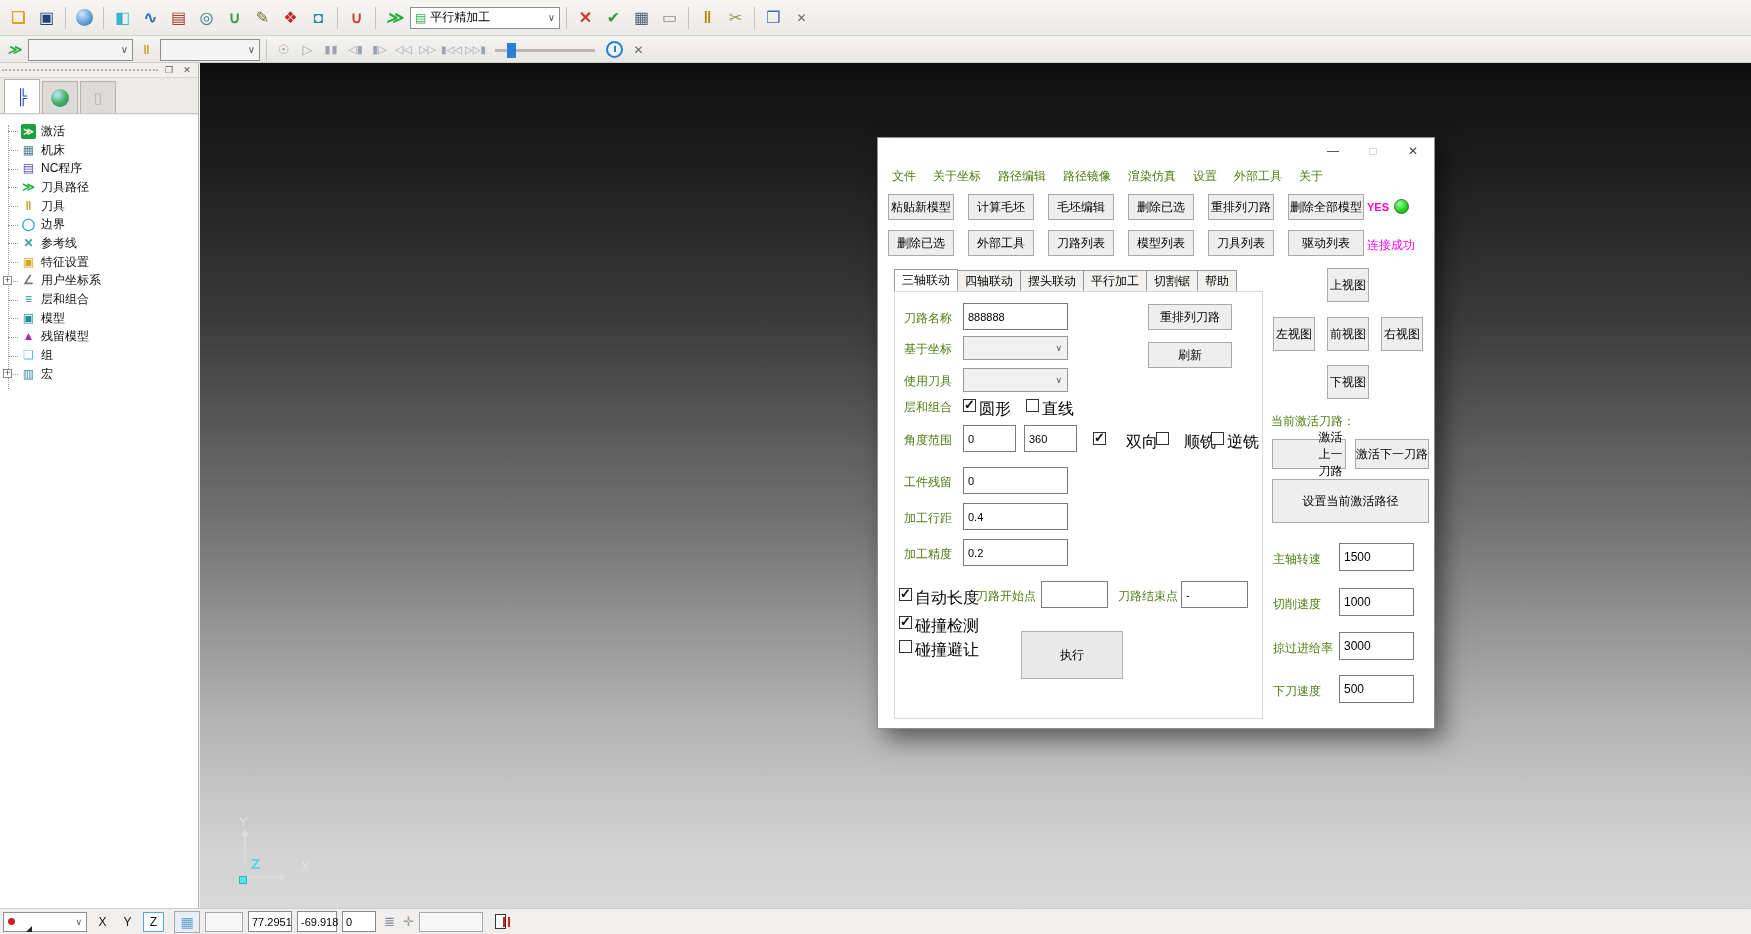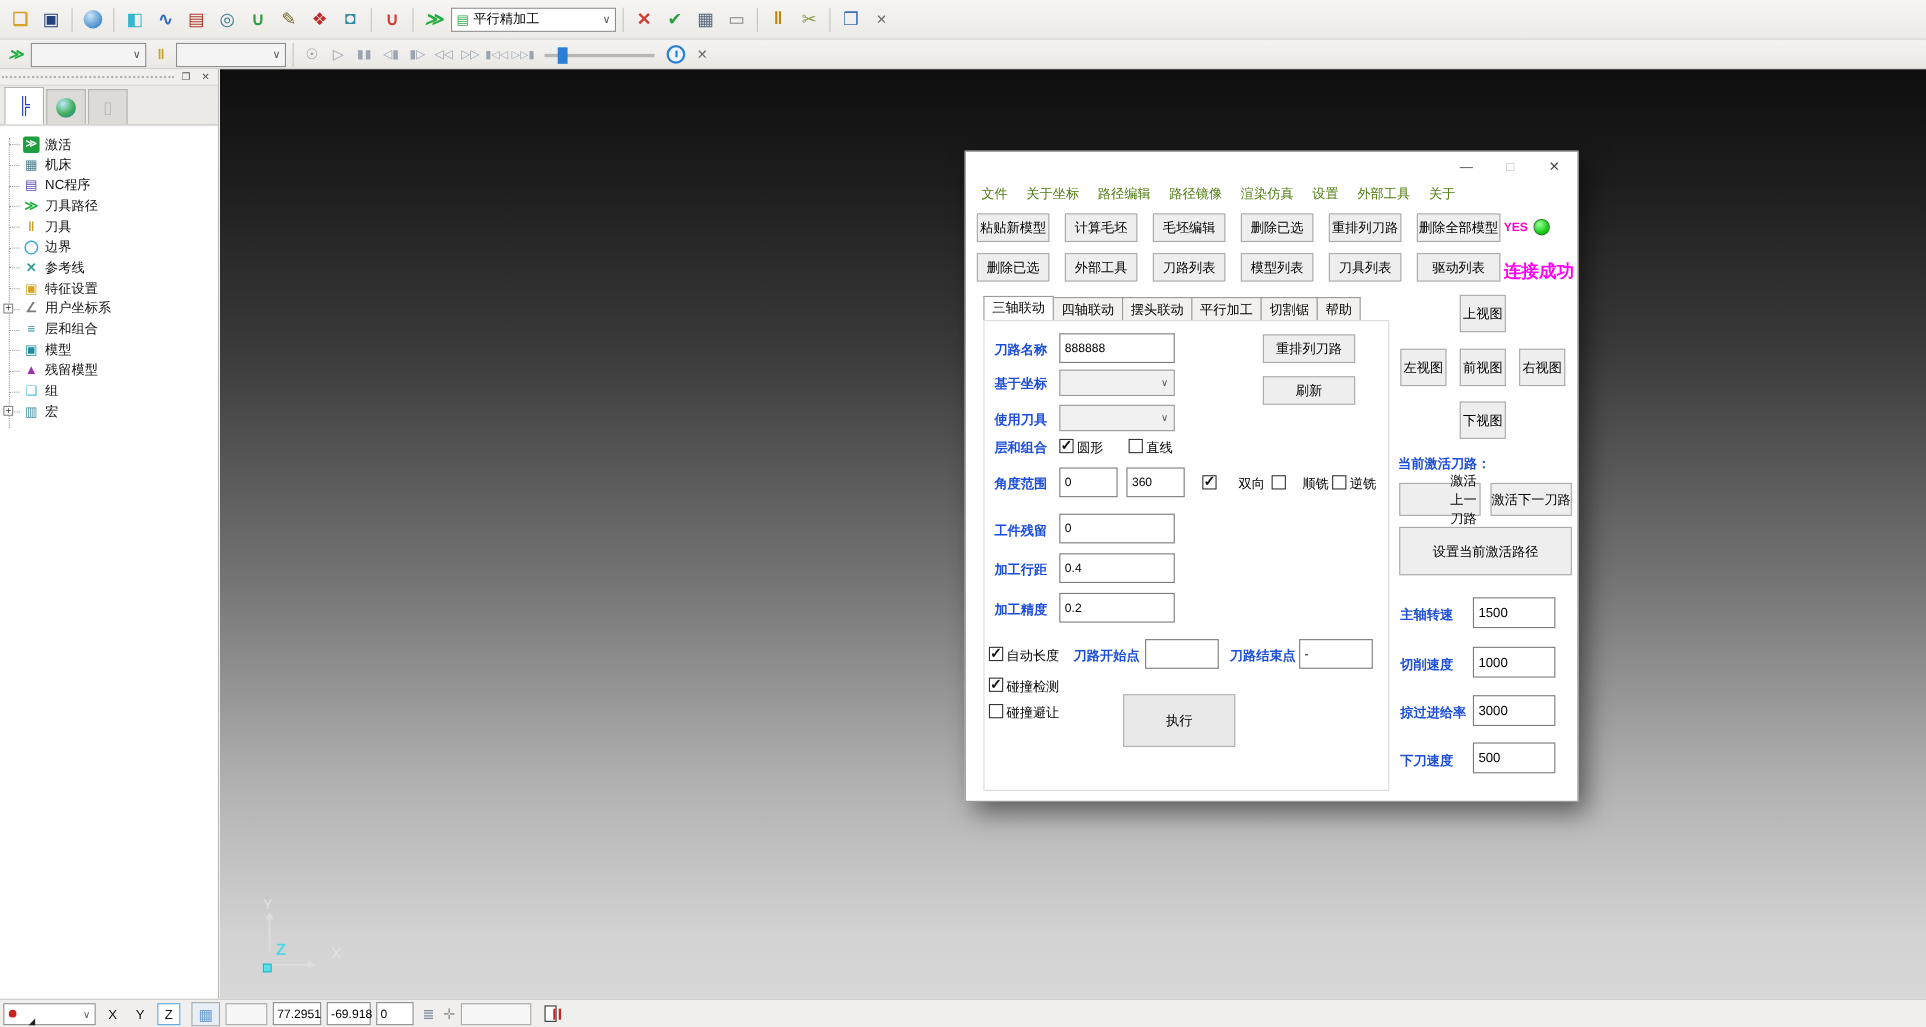--- a/index.html
+++ b/index.html
@@ -109,32 +109,32 @@
   .dlg-ico::before{content:"★";}
   .dlg-title .txt { font-size:12px; color:#333; }
   .dlg-ctl { position:absolute; top:0; height:26px; width:34px; display:flex; align-items:center; justify-content:center; font-size:12px; color:#444; }
   .ctl-min { right:84px; } .ctl-max { right:44px; color:#b5b5b5; } .ctl-close { right:4px; }
   .dlg-menu { position:absolute; left:14px; top:28px; right:8px; height:20px; display:flex; gap:17px; font-size:12px; color:#4d7c0f; align-items:center; }
   .dlg-menu span { cursor:default; }
   .btn { position:absolute; background:#eeeeee; border:1px solid #a9a9a9; display:flex; align-items:center; justify-content:center; font-size:12px; color:#000; cursor:default; }
   .rowbtn { height:26px; }
   .yes-txt { position:absolute; font-size:11px; font-weight:bold; }
   .led { position:absolute; width:15px; height:15px; border-radius:50%; background:radial-gradient(circle at 35% 30%, #9dff9d, #19d119 60%, #0fa00f); border:1px solid #2a7a2a; }
-  .conn-txt { position:absolute; font-size:16px; font-weight:bold; }
+  .conn-txt { position:absolute; font-size:12px; font-weight:normal; }
   .tabs { position:absolute; left:16px; top:132px; display:flex; height:21px; }
   .tab { border:1px solid #9a9a9a; border-bottom:none; background:#f2f1ef; padding:0 7px; display:flex; align-items:center; font-size:12px; margin-right:-1px; }
   .tab.active { background:#fff; position:relative; z-index:2; height:22px; margin-top:-1px; }
   .tabpage { position:absolute; left:16px; top:153px; width:369px; height:428px; border:1px solid #dadada; background:#fff; }
-  .flabel { position:absolute; font-size:12px; color:#1d4ed8; white-space:nowrap;font-weight:bold; }
+  .flabel { position:absolute; font-size:12px; color:#4d7c0f; white-space:nowrap; }
   .fld { position:absolute; border:1px solid #7a7a7a; background:#fff; font-size:11px; font-family:"Liberation Sans", sans-serif; padding:0 4px; color:#000; }
   .fcombo { position:absolute; border:1px solid #999; background:#f1f1f1; display:flex; align-items:center; }
   .fcombo .caret { margin-left:auto; margin-right:5px; color:#555; font-size:9px; }
   .cb { position:absolute; width:13px; height:13px; border:1px solid #333; background:#fff; }
   .cb.checked::after { content:"✓"; position:absolute; left:0px; top:-3px; font-size:13px; font-weight:bold; color:#111; }
-  .cblbl { position:absolute; font-size:12px; white-space:nowrap; }
+  .cblbl { position:absolute; font-size:16px; white-space:nowrap; }
   .exec { background:#e9e9e9; border:1px solid #b0b0b0; font-size:12px; }
   .viewbtn { height:34px; width:42px; }
   .spd-fld { border:1px solid #7a7a7a; font-size:12px; }
 
   
   .statusbar { position:absolute; left:0; bottom:0; width:100%; height:26px; background:#f0efed; border-top:1px solid #cfcdc9; display:flex; align-items:center; padding-left:3px; }
   .sb-combo { width:84px; height:20px; background:#fff; border:1px solid #8f8f8f; display:flex; align-items:center; padding:0 4px; position:relative; }
   .sb-combo .dot { width:7px; height:7px; border-radius:50%; background:#c22; }
   .sb-combo .caret { margin-left:auto; font-size:9px; color:#555; }
   .sb-combo .grip { position:absolute; left:22px; bottom:-1px; border-left:6px solid transparent; border-bottom:6px solid #222; }

